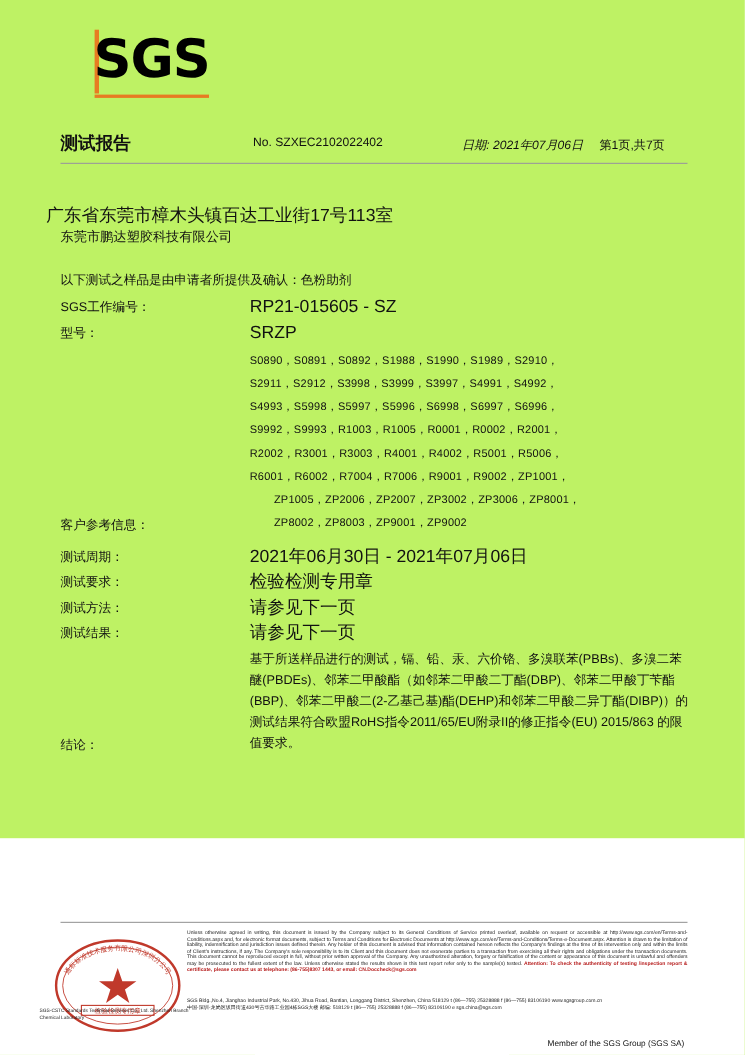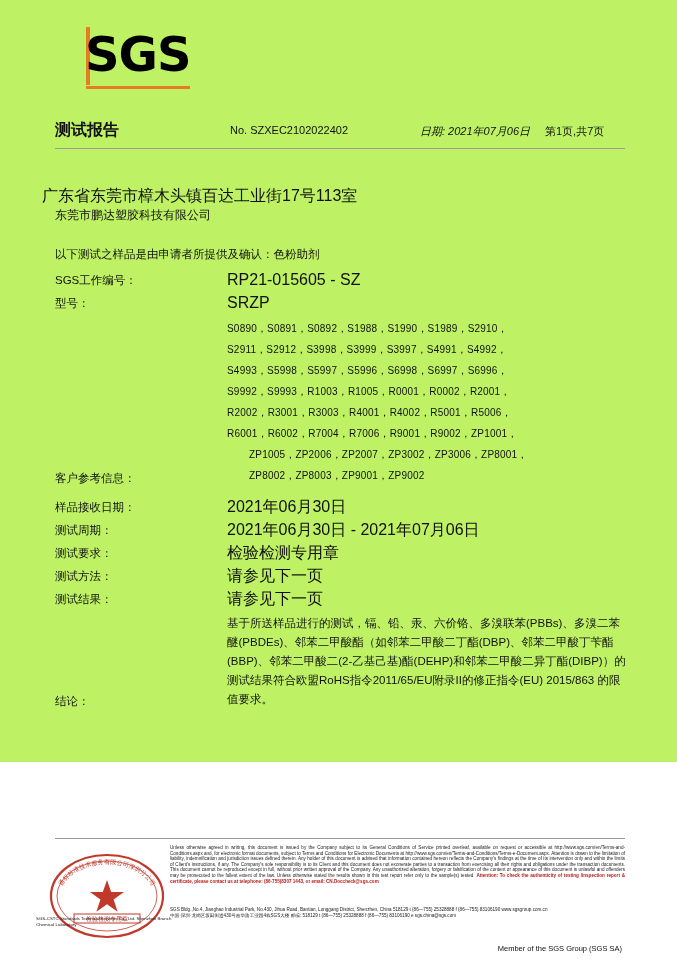--- a/index.html
+++ b/index.html
@@ -281,24 +281,20 @@
         <div class="ref-line">S9992，S9993，R1003，R1005，R0001，R0002，R2001，</div>
         <div class="ref-line">R2002，R3001，R3003，R4001，R4002，R5001，R5006，</div>
         <div class="ref-line">R6001，R6002，R7004，R7006，R9001，R9002，ZP1001，</div>
         <div class="ref-line indent">ZP1005，ZP2006，ZP2007，ZP3002，ZP3006，ZP8001，</div>
         <div class="ref-line indent">ZP8002，ZP8003，ZP9001，ZP9002</div>
       </div>
     </div>
 
     <div class="spacer-6"></div>
 
-    <div class="field-row">
-      <div class="field-label">样品接收日期：</div>
-      <div class="field-value">2021年06月30日</div>
-    </div>
 
     <div class="field-row">
       <div class="field-label">测试周期：</div>
       <div class="field-value">2021年06月30日 - 2021年07月06日</div>
     </div>
 
     <div class="field-row">
       <div class="field-label">测试要求：</div>
       <div class="field-value">检验检测专用章</div>
     </div>

